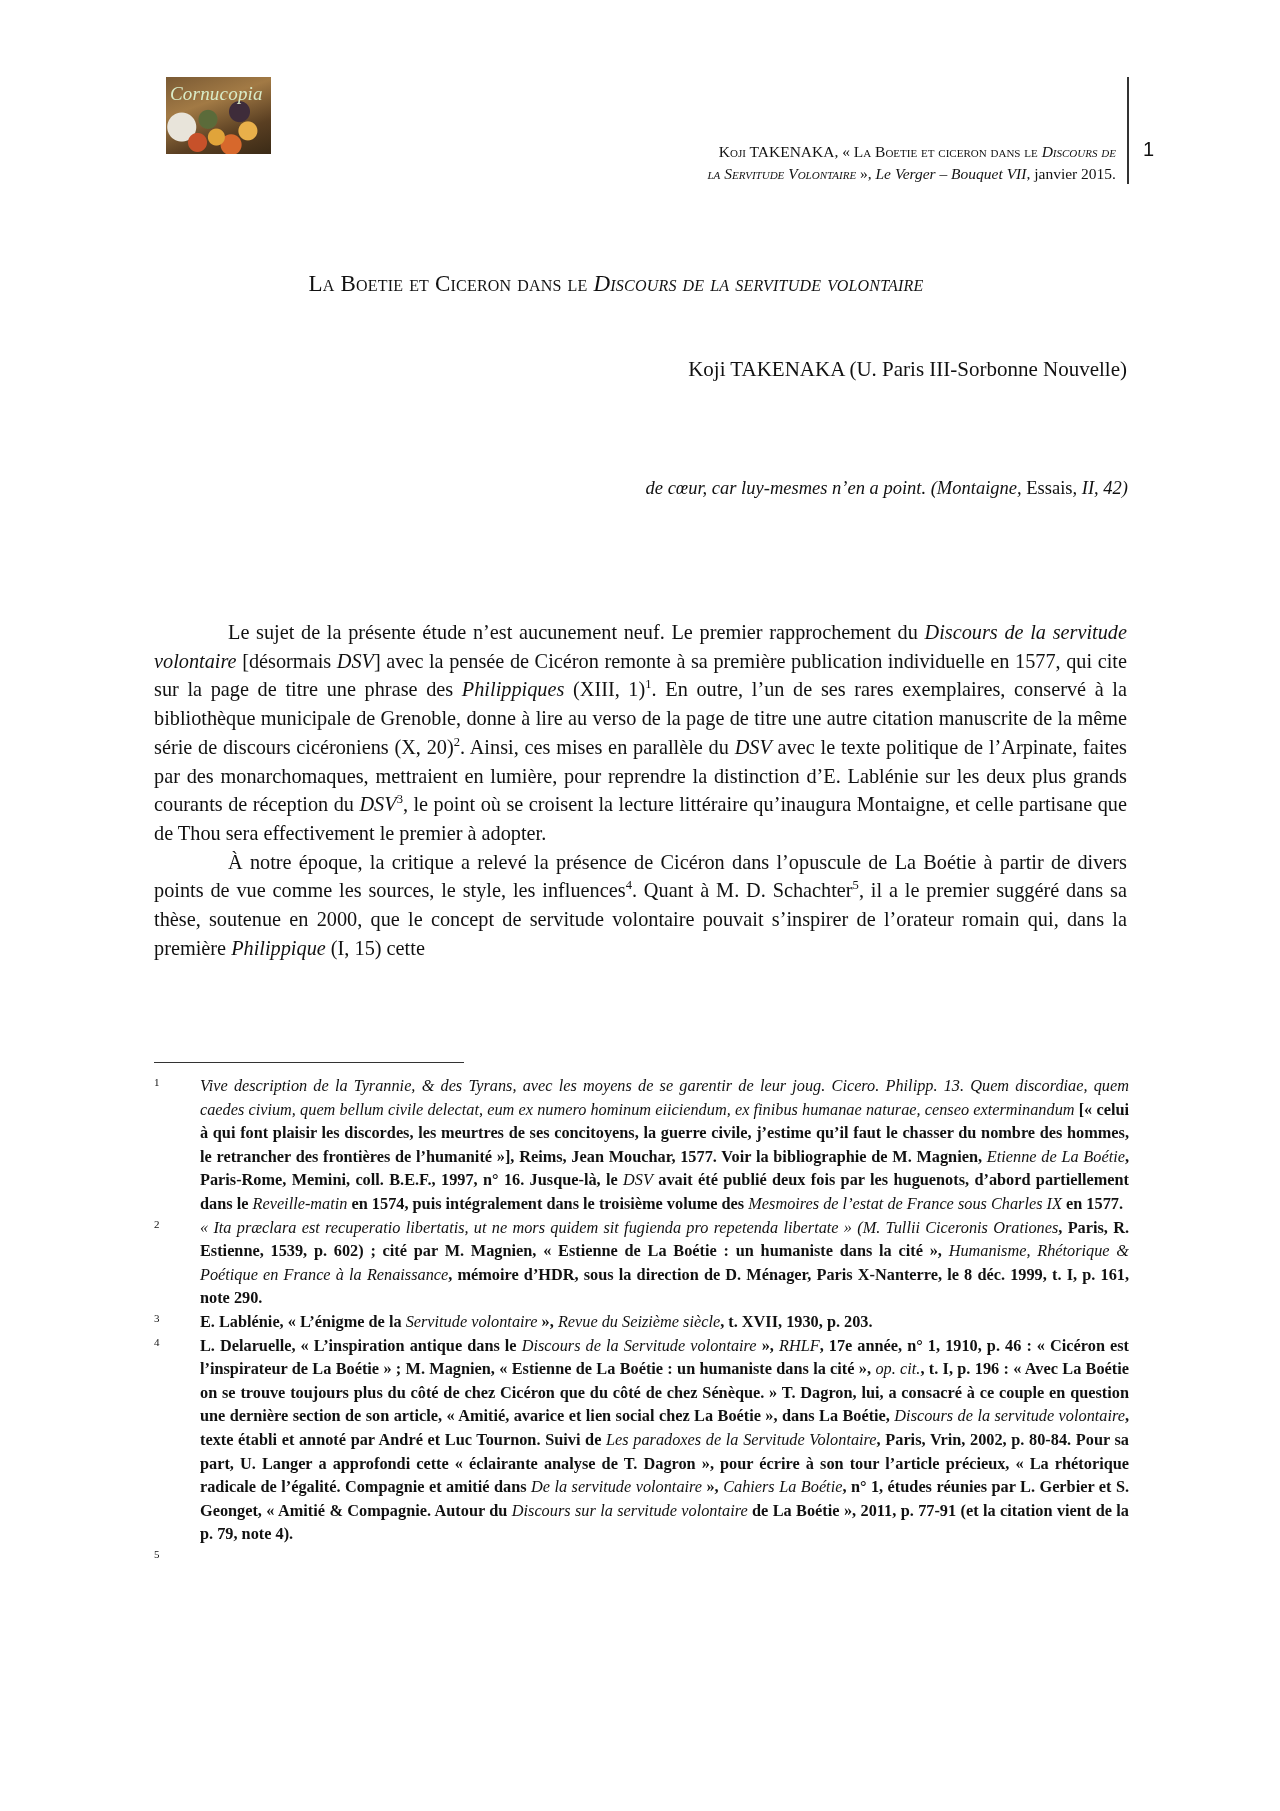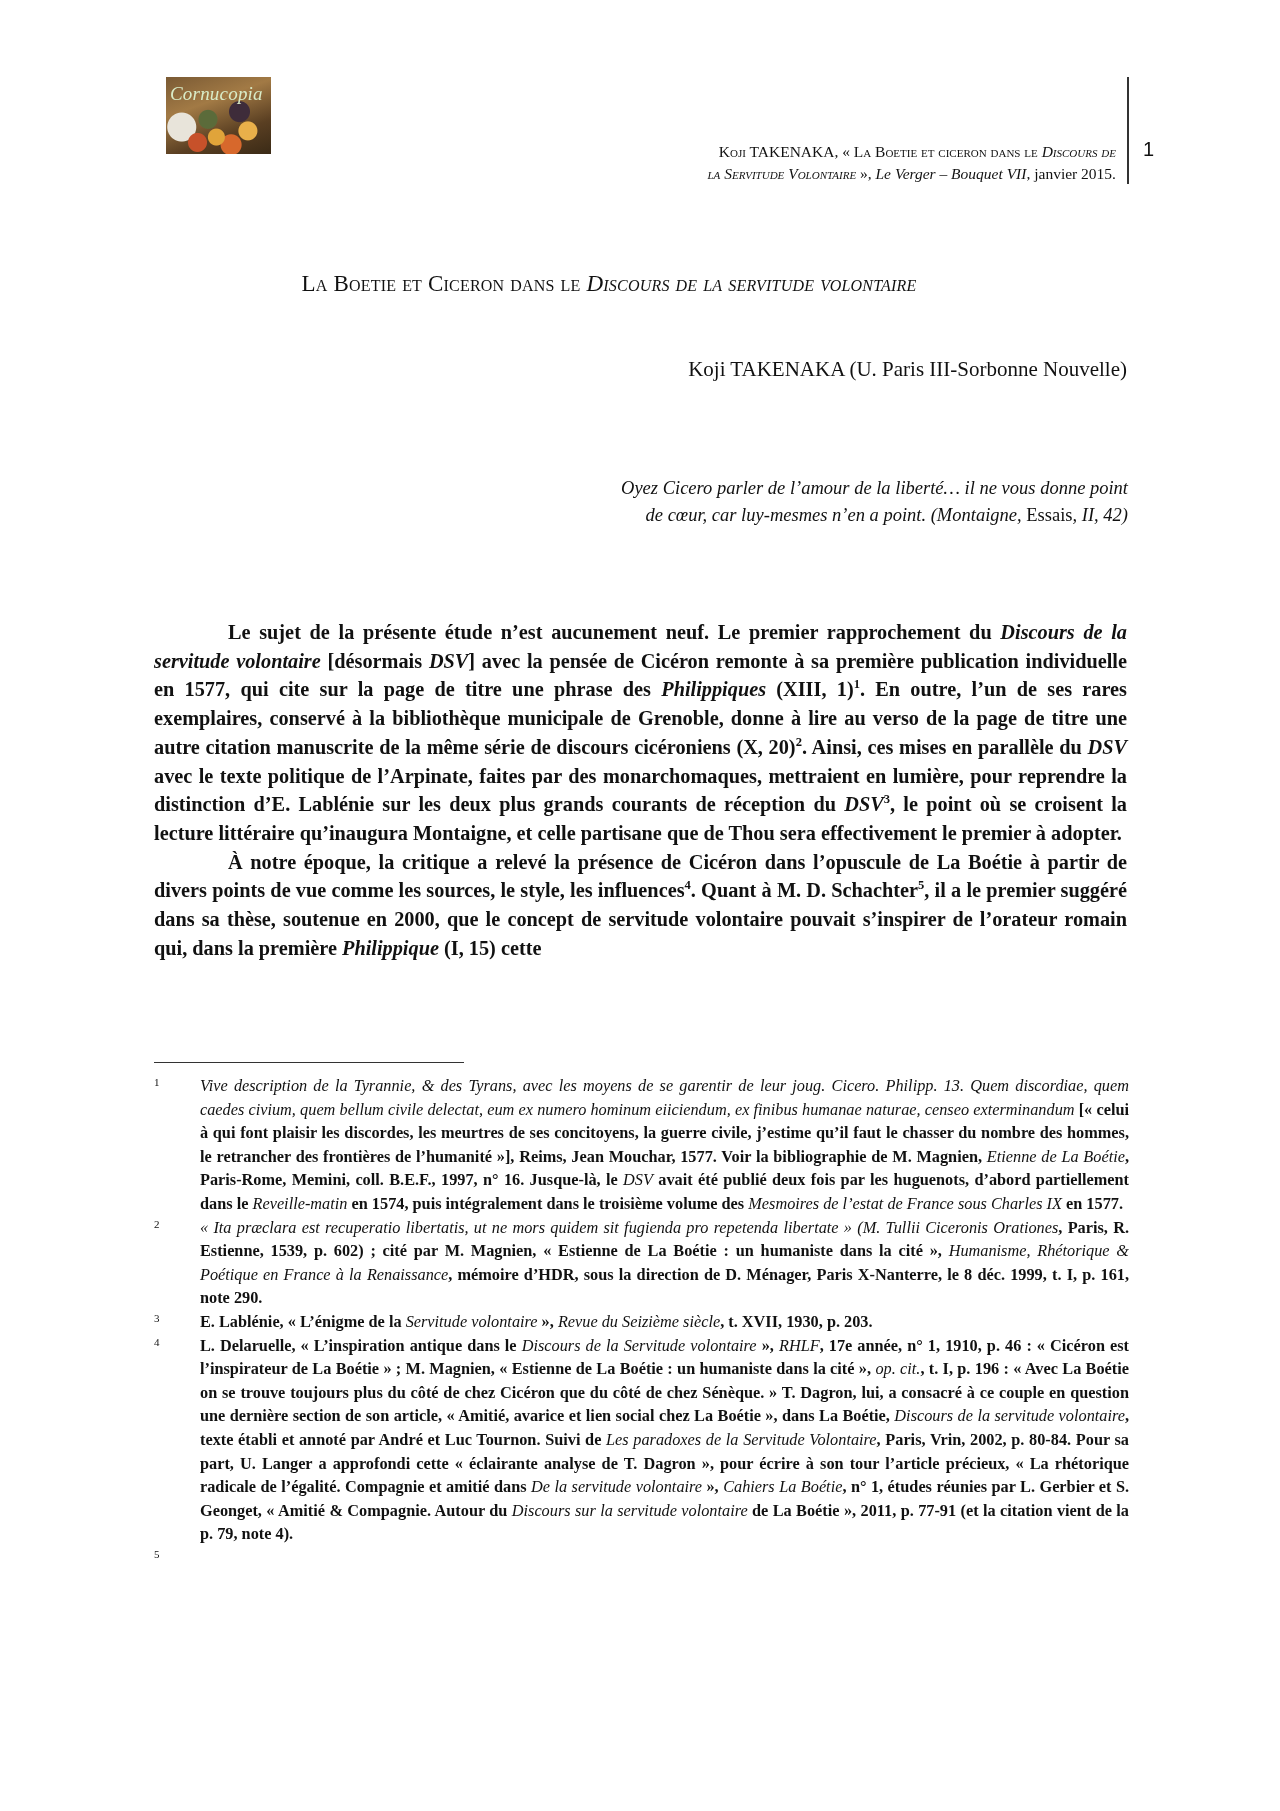--- a/index.html
+++ b/index.html
@@ -23,31 +23,31 @@
   .logo-text { position: absolute; left: 4px; top: 6px; font-style: italic; font-size: 19px;
                color: #d9ecc8; letter-spacing: 0.2px; }
 
   
   .run-head { position: absolute; right: 164px; top: 141px; text-align: right;
               font-size: 15.5px; line-height: 22px; color: #111; }
   .vrule { position: absolute; left: 1127px; top: 77px; width: 2px; height: 107px; background: #333; }
   .page-num { position: absolute; left: 1143px; top: 138px; font-size: 20px; color: #111;
               font-family: "Liberation Sans", "DejaVu Sans", sans-serif; }
 
-  .title { position: absolute; left: 0; width: 1218px; top: 271px; text-align: center;
+  .title { position: absolute; left: 7px; width: 1218px; top: 271px; text-align: center;
            font-size: 23px; letter-spacing: 0.2px; color: #111; }
   .author { position: absolute; right: 153px; top: 357px; font-size: 21px; color: #111; }
 
   .epigraph { position: absolute; right: 152px; top: 475px; width: 620px; text-align: right;
               font-style: italic; font-size: 18.5px; line-height: 27px; color: #111; }
   .epigraph .up { font-style: normal; }
 
   .body { position: absolute; left: 154px; width: 973px; top: 618px;
           font-size: 20.3px; line-height: 28.7px; text-align: justify; color: #111; }
-  .body p { margin: 0; text-indent: 74px; font-weight: bold; }
+  .body p { margin: 0; text-indent: 74px; }
 
   .fn-rule { position: absolute; left: 154px; top: 1062px; width: 310px; height: 1px; background: #333; }
 
   .footnotes { position: absolute; left: 154px; width: 975px; top: 1074px;
                font-size: 16.3px; line-height: 23.6px; color: #111; }
   .fn { position: relative; padding-left: 46px; text-align: justify; }
   .fn-num { position: absolute; left: 0; top: -3px; font-size: 11px; }
   .fn .b { font-weight: bold; }
 </style>
 </head>
@@ -74,21 +74,20 @@
 <div class="page-num">1</div>
 
 <div class="title">
   <span class="sc">La Boetie et Ciceron dans le</span>
   <span class="sc it">Discours de la servitude volontaire</span>
 </div>
 
 <div class="author">Koji TAKENAKA (U. Paris III-Sorbonne Nouvelle)</div>
 
 <div class="epigraph">
-  <div>Oyez Cicero parler de l’amour de la liberté… il ne vous donne point</div>
   <div><span>de cœur, car luy-mesmes n’en a point. (Montaigne, </span><span class="up">Essais</span><span>, II, 42)</span></div>
 </div>
 
 <div class="body">
   <p id="p1"><span>Le sujet de la présente étude n’est aucunement neuf. Le premier rapprochement du </span><span style="font-style: italic;">Discours de la servitude volontaire</span><span> [désormais </span><span style="font-style: italic;">DSV</span><span>] avec la pensée de Cicéron remonte à sa première publication individuelle en 1577, qui cite sur la page de titre une phrase des </span><span style="font-style: italic;">Philippiques</span><span> (XIII, 1)</span><sup>1</sup><span>. En outre, l’un de ses rares exemplaires, conservé à la bibliothèque municipale de Grenoble, donne à lire au verso de la page de titre une autre citation manuscrite de la même série de discours cicéroniens (X, 20)</span><sup>2</sup><span>. Ainsi, ces mises en parallèle du </span><span style="font-style: italic;">DSV</span><span> avec le texte politique de l’Arpinate, faites par des monarchomaques, mettraient en lumière, pour reprendre la distinction d’E. Lablénie sur les deux plus grands courants de réception du </span><span style="font-style: italic;">DSV</span><sup>3</sup><span>, le point où se croisent la lecture littéraire qu’inaugura Montaigne, et celle partisane que de Thou sera effectivement le premier à adopter.</span></p>
   <p id="p2"><span>À notre époque, la critique a relevé la présence de Cicéron dans l’opuscule de La Boétie à partir de divers points de vue comme les sources, le style, les influences</span><sup>4</sup><span>. Quant à M. D. Schachter</span><sup>5</sup><span>, il a le premier suggéré dans sa thèse, soutenue en 2000, que le concept de servitude volontaire pouvait s’inspirer de l’orateur romain qui, dans la première </span><span style="font-style: italic;">Philippique</span><span> (I, 15) cette</span></p>
 </div>
 
 <div class="fn-rule"></div>
 <div class="footnotes" id="footnotes">

